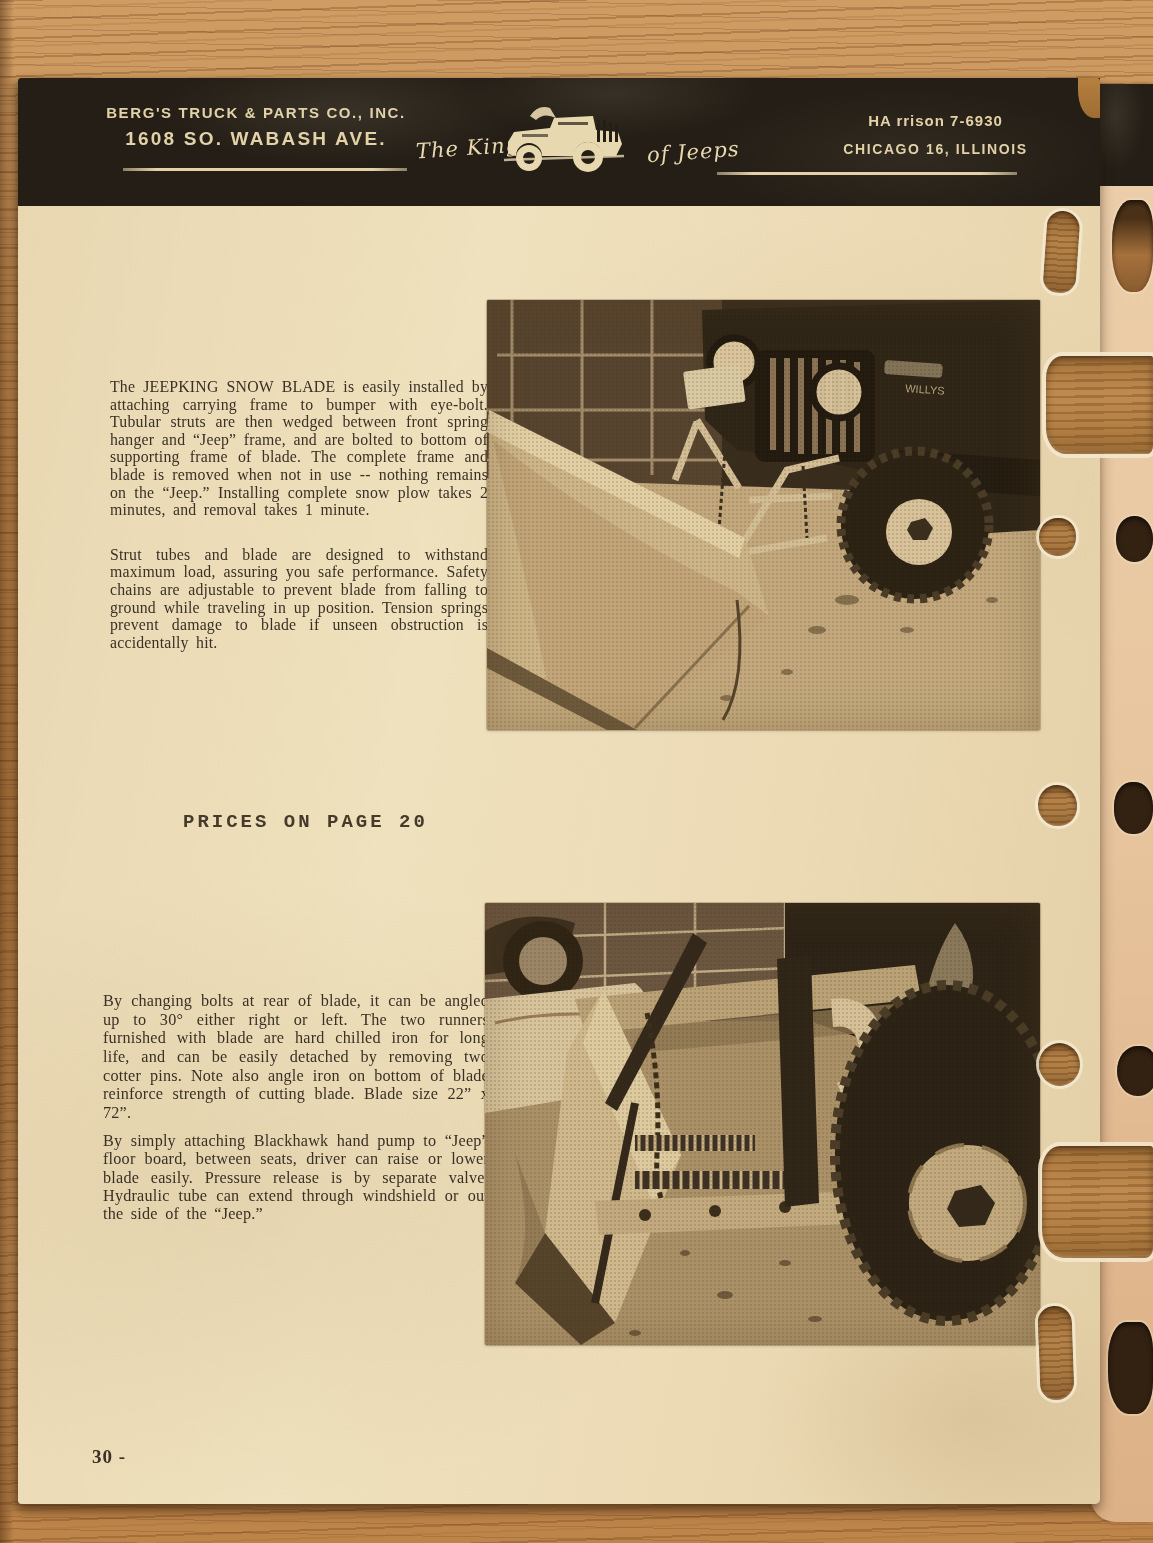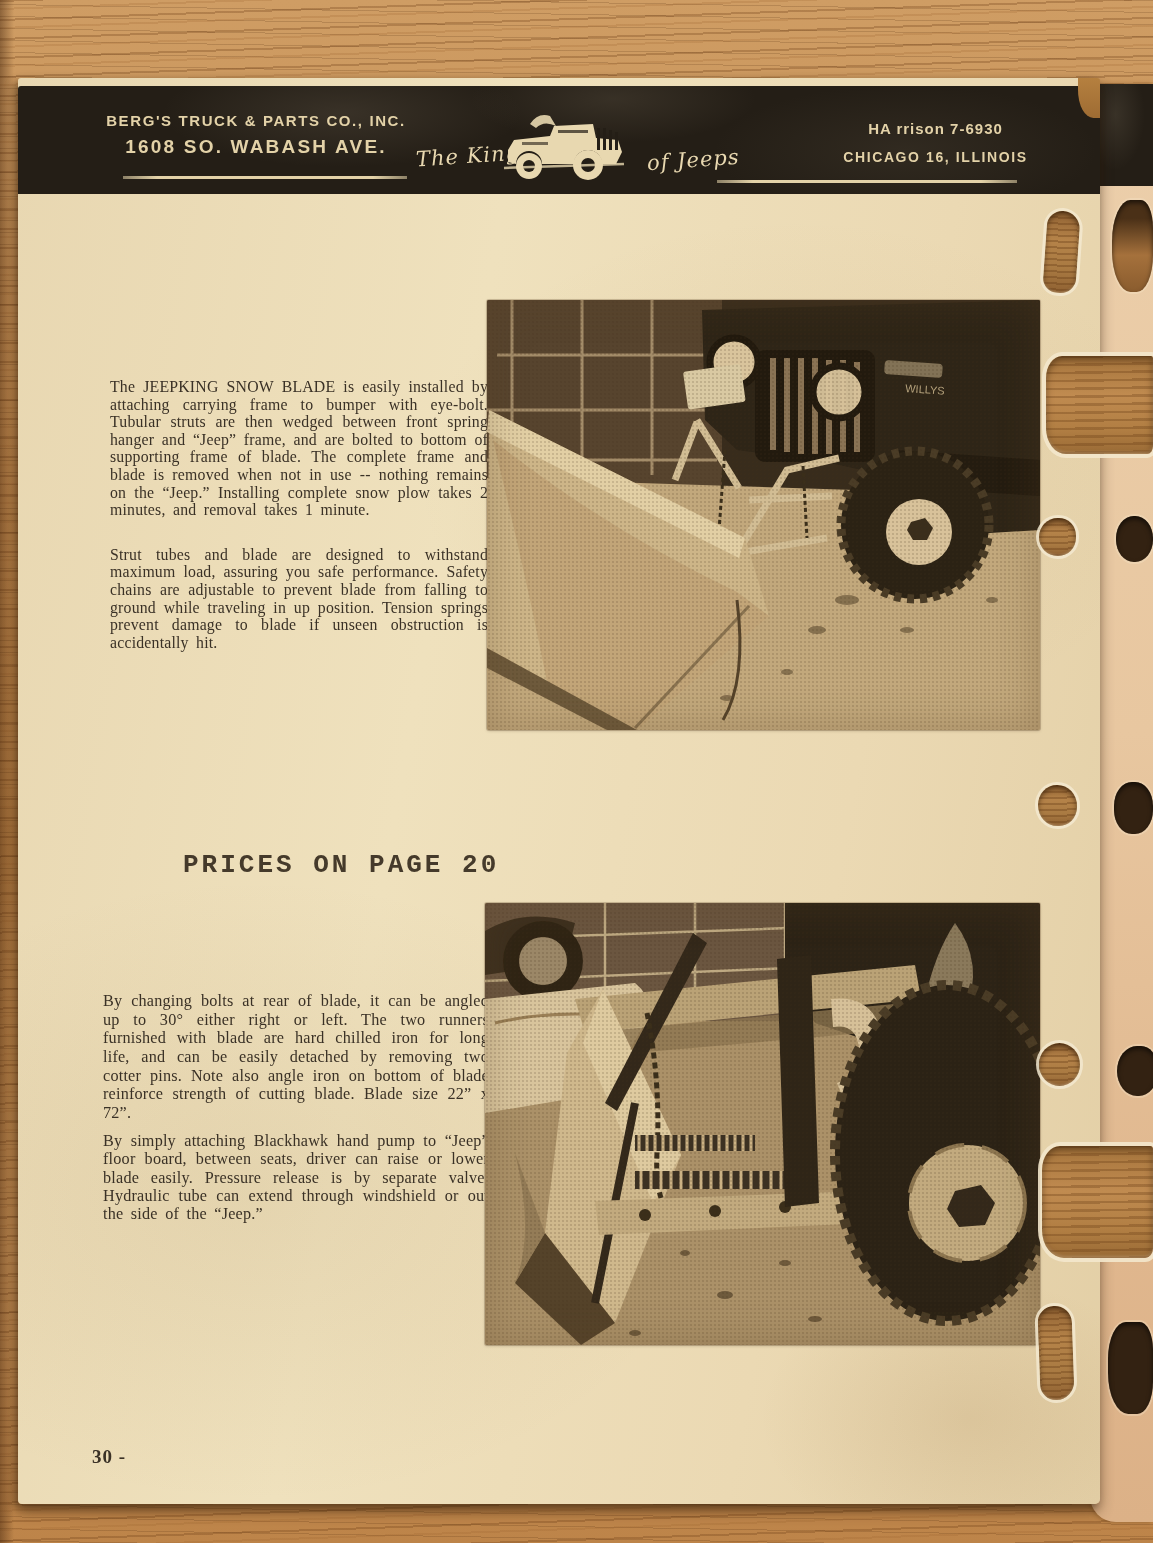--- a/index.html
+++ b/index.html
@@ -40,21 +40,21 @@
     background:
       radial-gradient(ellipse 620px 420px at 72% 28%, rgba(150,118,66,.08), rgba(0,0,0,0) 62%),
       radial-gradient(ellipse 760px 520px at 22% 78%, rgba(140,108,58,.10), rgba(0,0,0,0) 60%),
       radial-gradient(ellipse 300px 200px at 88% 94%, rgba(150,110,60,.14), rgba(0,0,0,0) 70%),
       linear-gradient(100deg,#e8d7b1 0%,#efe1bd 38%,#ebd9b3 72%,#e3cfa6 100%);
     border-radius:3px 6px 5px 4px;
     box-shadow:-4px 4px 9px rgba(45,24,6,.40), 0 7px 14px rgba(45,24,6,.45);
   }
   
   .band{
-    position:absolute;left:0;top:8px;width:100%;height:108px;
+    position:absolute;left:0;top:0;width:100%;height:128px;
     background:
       radial-gradient(ellipse 300px 90px at 30% 25%, rgba(130,118,100,.22), rgba(0,0,0,0) 60%),
       radial-gradient(ellipse 260px 80px at 55% 12%, rgba(145,132,110,.18), rgba(0,0,0,0) 55%),
       radial-gradient(ellipse 320px 110px at 82% 60%, rgba(95,85,68,.22), rgba(0,0,0,0) 60%),
       #241e16;
     border-radius:3px 0 0 0;
     color:#e3d2a8;
     text-decoration:underline;
   }
   .band-co{position:absolute;left:68px;top:26px;width:340px;text-align:center;
@@ -76,21 +76,21 @@
   .page-notch{position:absolute;right:0;top:0;width:22px;height:40px;z-index:3;
     background:linear-gradient(180deg,#b5803f,#9e6c33);border-radius:0 3px 0 70%;}
   
   .para{position:absolute;width:378px;color:#3a3126;font-size:15.8px;line-height:17.6px;
     text-align:justify;word-spacing:3.2px;letter-spacing:.2px;}
   .para1{left:92px;top:288px;margin-top:12px;}
   .para2{left:92px;top:452px;}
   .para3{left:85px;top:898px;width:386px;font-size:16.2px;line-height:18.6px;}
   .para4{left:85px;top:1038px;width:386px;font-size:16.2px;line-height:18.2px;}
   .prices{position:absolute;left:165px;top:733px;font-family:"Liberation Mono",monospace;
-    font-size:26px;letter-spacing:3px;color:#453a2b;font-weight:bold;margin-top:39px;}
+    font-size:19px;letter-spacing:3px;color:#453a2b;font-weight:bold;}
   
   .photo{position:absolute;overflow:hidden;background:#c7ad80;
     box-shadow:0 0 0 1px rgba(95,72,44,.25), 0 1px 3px rgba(60,38,14,.25);}
   .photo svg{display:block;}
   .photo::after{content:"";position:absolute;inset:0;pointer-events:none;
     background-image:radial-gradient(rgba(66,47,26,.16) 1px, rgba(0,0,0,0) 1.4px);
     background-size:4px 4px;
     box-shadow:inset 0 0 40px rgba(92,66,36,.30);}
   .photo-front{left:469px;top:222px;width:553px;height:430px;border-radius:2px;}
   .photo-side{left:467px;top:825px;width:555px;height:442px;border-radius:2px;}

